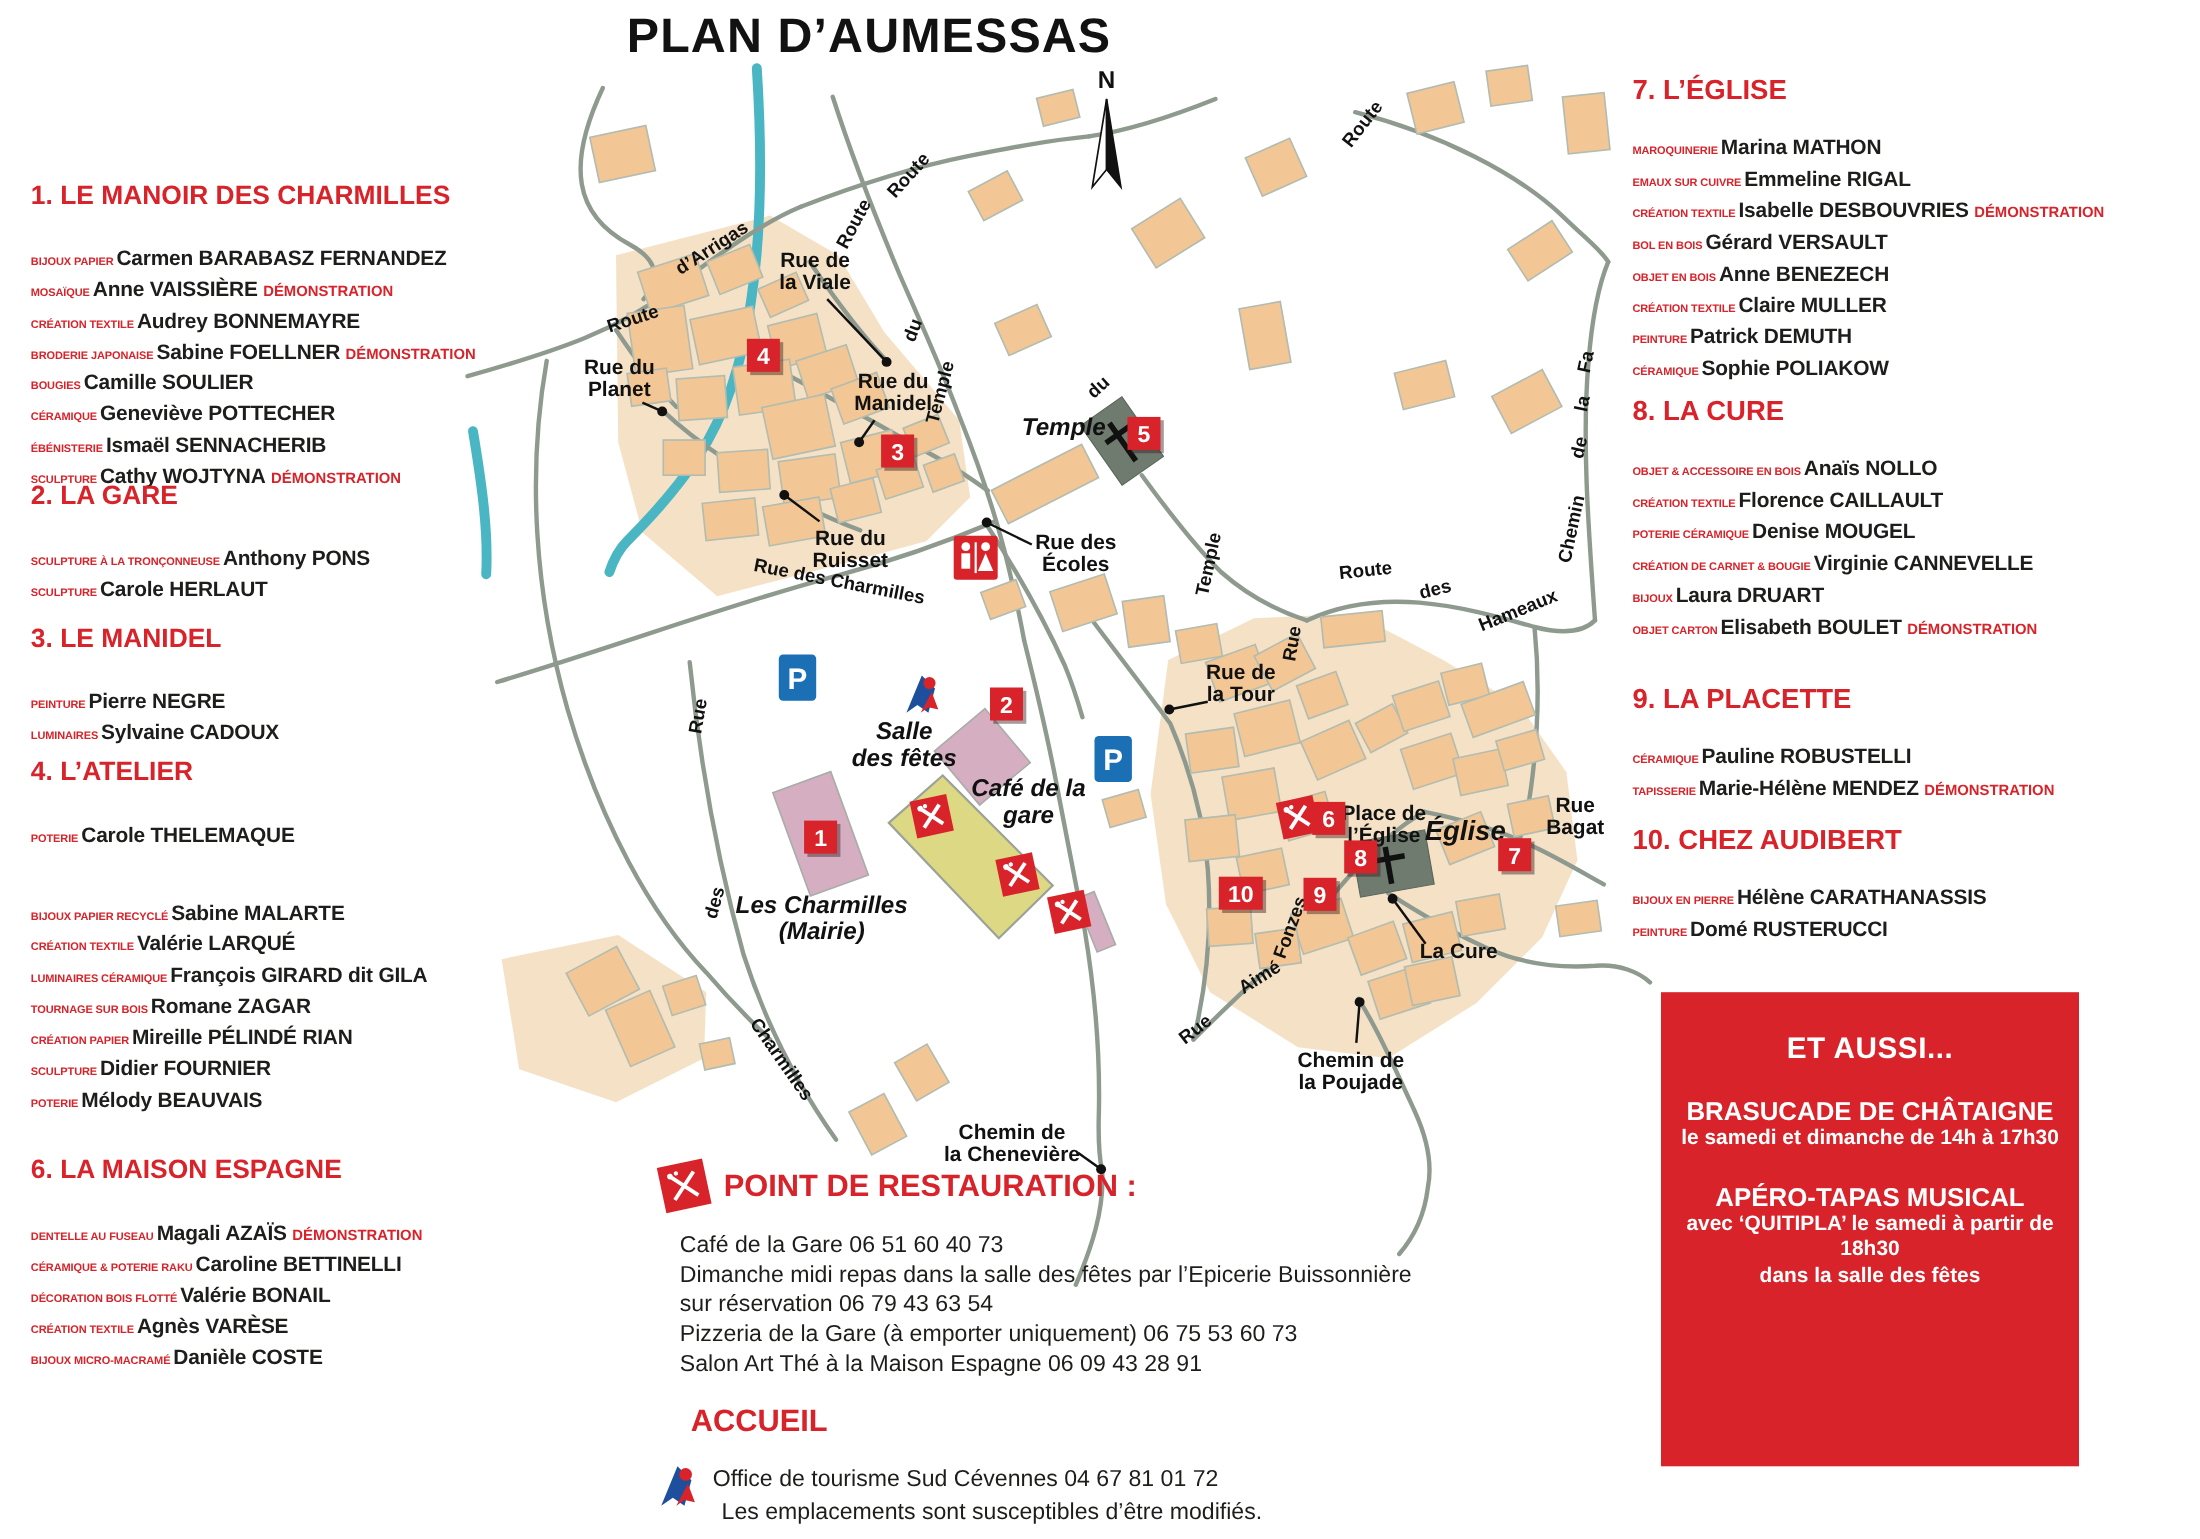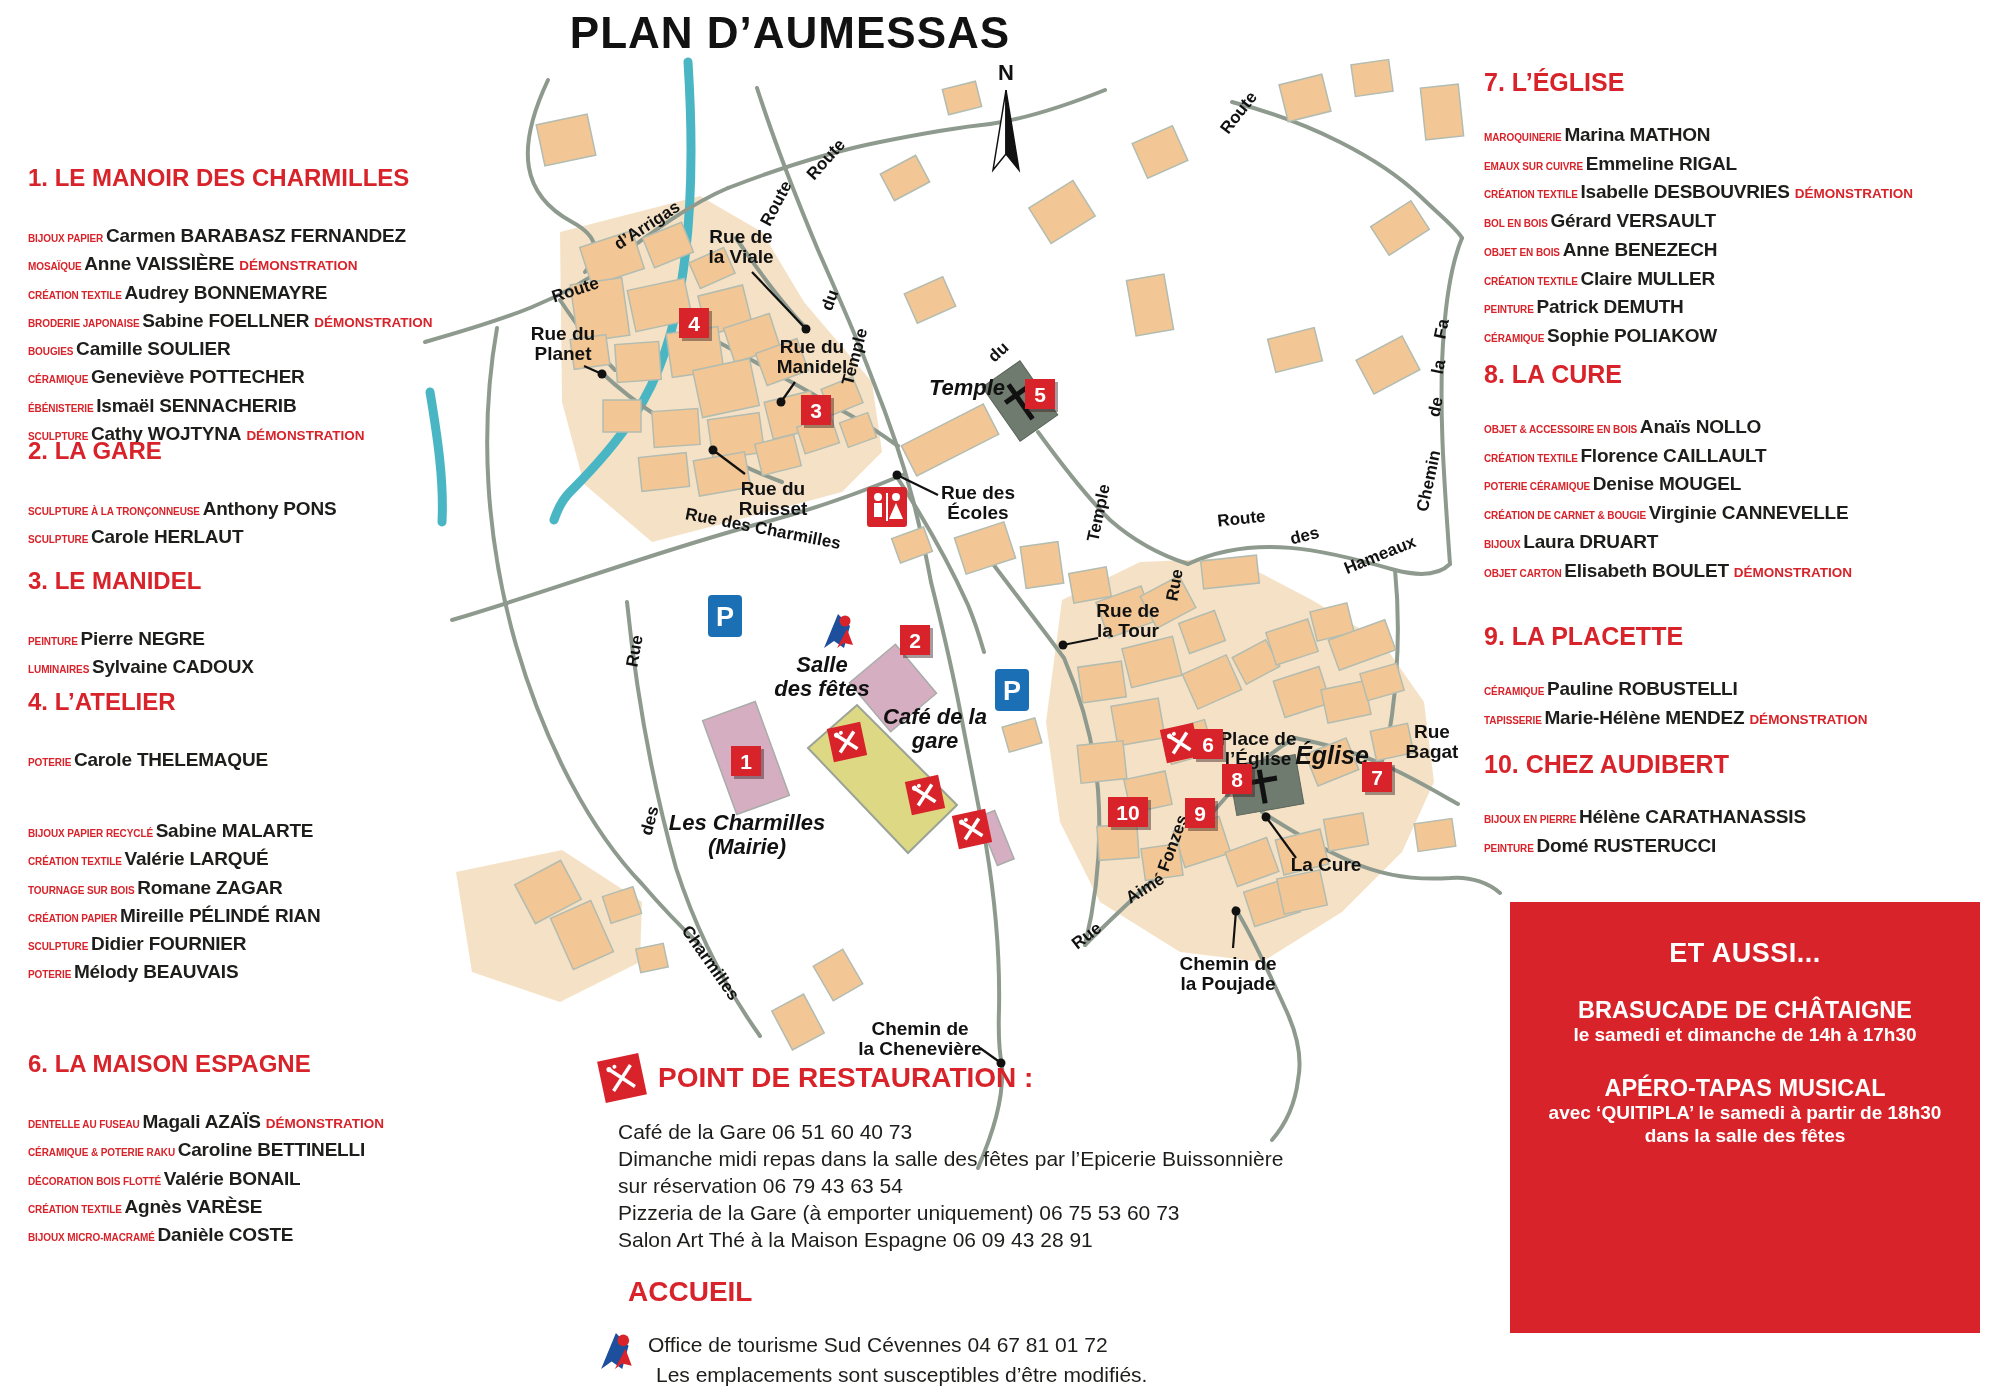--- a/index.html
+++ b/index.html
@@ -28,21 +28,21 @@
   .mk-t{font-size:21px;font-weight:700;fill:#fff;text-anchor:middle;}
   .pk-t{font-size:27px;font-weight:700;fill:#fff;text-anchor:middle;}
   .n-t{font-size:22px;font-weight:700;fill:#111;text-anchor:middle;}
   
   #resto-header{top:1062px;left:658px;font-size:28px;font-weight:700;color:#d8232a;}
   #resto-lines{top:1118px;left:618px;font-size:21px;color:#1d1d1b;line-height:27px;font-weight:400;white-space:nowrap;}
   #accueil-header{top:1276px;left:628px;font-size:28px;font-weight:700;color:#d8232a;}
   #accueil-lines{top:1330px;left:648px;font-size:21px;color:#1d1d1b;line-height:30px;font-weight:400;white-space:nowrap;}
   #accueil-lines .l2{margin-left:8px;}
   
-  #aussi{top:902px;left:1510px;width:470px;height:431px;background:#d8232a;color:#fff;text-align:center;}
+  #aussi{top:902px;left:1510px;width:380px;height:431px;background:#d8232a;color:#fff;text-align:center;}
   #aussi h3{margin:36px 0 0 0;font-size:27px;font-weight:700;letter-spacing:0.5px;}
   .event{margin-top:28px;}
   .event .etitle{font-size:23.5px;font-weight:700;line-height:26px;}
   .event .eline{font-size:19px;font-weight:700;line-height:23.5px;}
 </style>
 </head>
 <body>
 
 <div id="stage">
 
@@ -576,20 +576,21 @@
       <div class="section overlay" style="top: 688px; left: 28px;">
         <h2>4. L’ATELIER</h2>
         <div class="rows">
           <div class="row"><span class="cat">POTERIE </span><span class="nm">Carole THELEMAQUE</span></div>
         </div>
       </div>
       <div class="section overlay" style="top: 787px; left: 28px;">
         <div class="rows">
           <div class="row"><span class="cat">BIJOUX PAPIER RECYCLÉ </span><span class="nm">Sabine MALARTE</span></div>
           <div class="row"><span class="cat">CRÉATION TEXTILE </span><span class="nm">Valérie LARQUÉ</span></div>
+          <div class="row"><span class="cat">LUMINAIRES CÉRAMIQUE </span><span class="nm">François GIRARD dit GILA</span></div>
           <div class="row"><span class="cat">TOURNAGE SUR BOIS </span><span class="nm">Romane ZAGAR</span></div>
           <div class="row"><span class="cat">CRÉATION PAPIER </span><span class="nm">Mireille PÉLINDÉ RIAN</span></div>
           <div class="row"><span class="cat">SCULPTURE </span><span class="nm">Didier FOURNIER</span></div>
           <div class="row"><span class="cat">POTERIE </span><span class="nm">Mélody BEAUVAIS</span></div>
         </div>
       </div>
       <div class="section overlay" style="top: 1050px; left: 28px;">
         <h2>6. LA MAISON ESPAGNE</h2>
         <div class="rows">
           <div class="row"><span class="cat">DENTELLE AU FUSEAU </span><span class="nm">Magali AZAÏS</span><span class="demo">DÉMONSTRATION</span></div>

